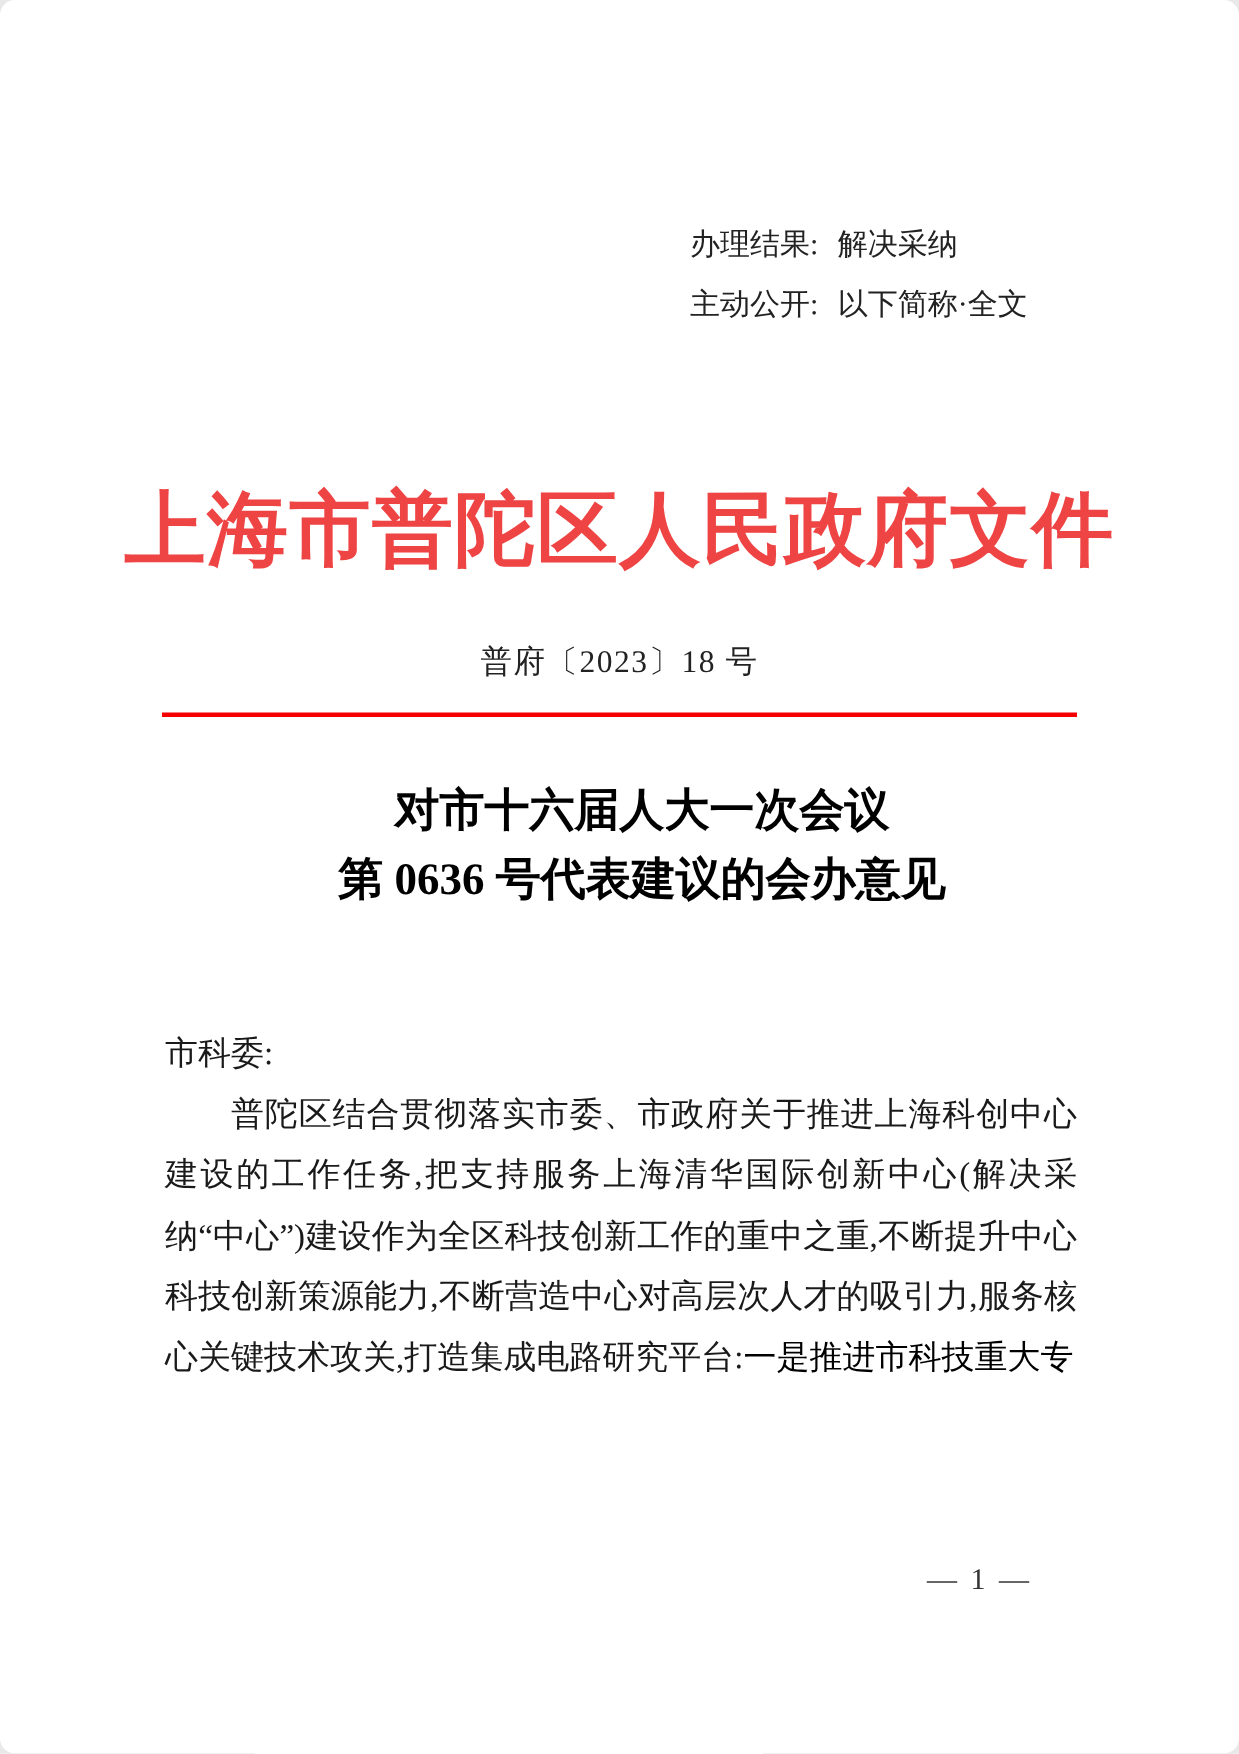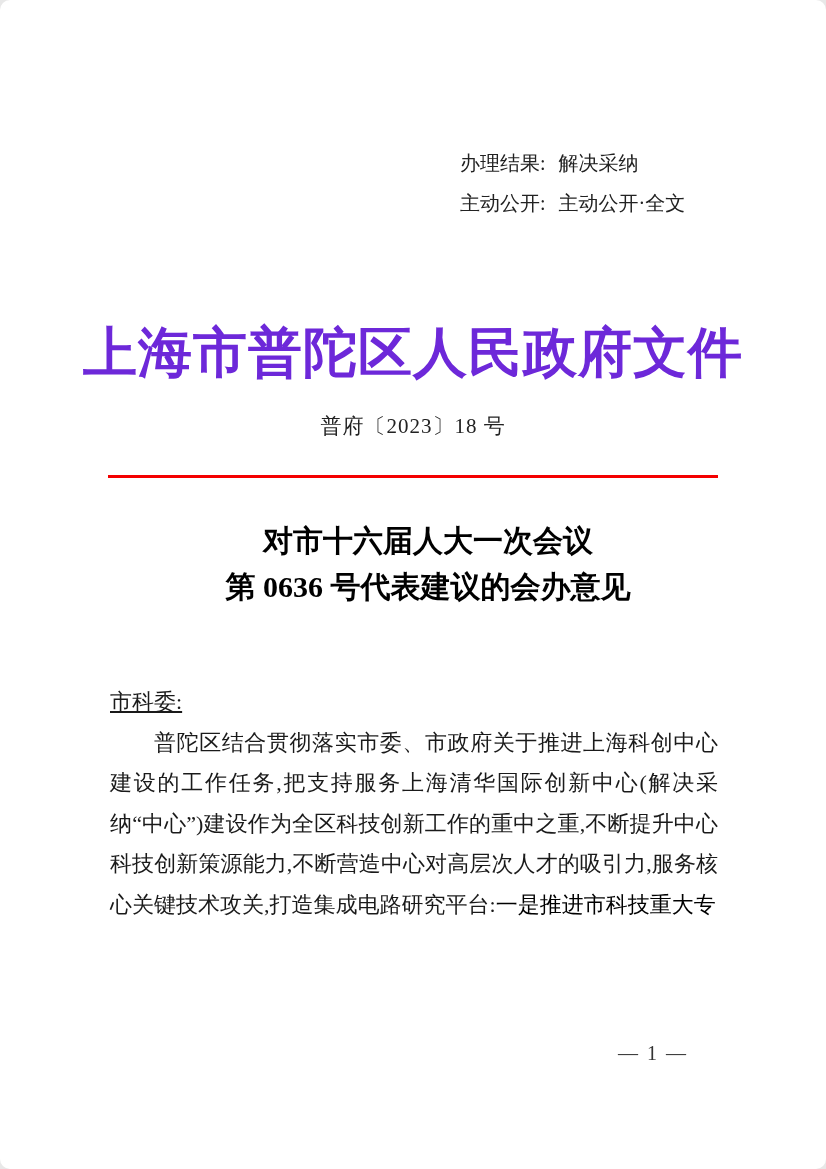--- a/index.html
+++ b/index.html
@@ -36,21 +36,21 @@
     width: 100%;
     text-align: center;
     font-size: 54px;
     font-weight: bold;
     letter-spacing: 1px;
     color: #f40000;
     white-space: nowrap;
   }
   .doc-number {
     position: absolute;
-    top: 412px;
+    top: 427px;
     left: 0;
     width: 100%;
     text-align: center;
     font-size: 21px;
     letter-spacing: 1px;
     color: #222;
   }
   .red-separator {
     position: absolute;
     top: 475px;
@@ -80,21 +80,20 @@
     line-height: 40.5px;
     text-align: justify;
     color: #1a1a1a;
   }
   .body-text p {
     margin: 0;
     text-indent: 2em;
   }
   .body-text p.no-indent {
     text-indent: 0;
-    text-decoration: underline;
   }
   .body-text b {
     font-weight: normal;
     color: #000;
   }
   .page-number {
     position: absolute;
     top: 1042px;
     left: 618px;
     font-size: 20px;
@@ -108,25 +107,25 @@
 
 <div class="page">
 
   <div class="meta-block">
     <span class="meta-row">
       <span class="meta-label">办理结果:</span>
       <span class="meta-value">解决采纳</span>
     </span>
     <span class="meta-row">
       <span class="meta-label">主动公开:</span>
-      <span class="meta-value">主动公开·全文</span>
+      <span class="meta-value">以下简称·全文</span>
     </span>
   </div>
 
-  <div class="masthead-title" style="color: #6d28d9;">上海市普陀区人民政府文件</div>
+  <div class="masthead-title" style="color: #ef4444;">上海市普陀区人民政府文件</div>
 
   <div class="doc-number">普府〔2023〕18 号</div>
 
   <div class="red-separator" style="background: rgb(244, 0, 0);"></div>
 
   <div class="doc-title">
     <div>对市十六届人大一次会议</div>
     <div>第 0636 号代表建议的会办意见</div>
   </div>
 

